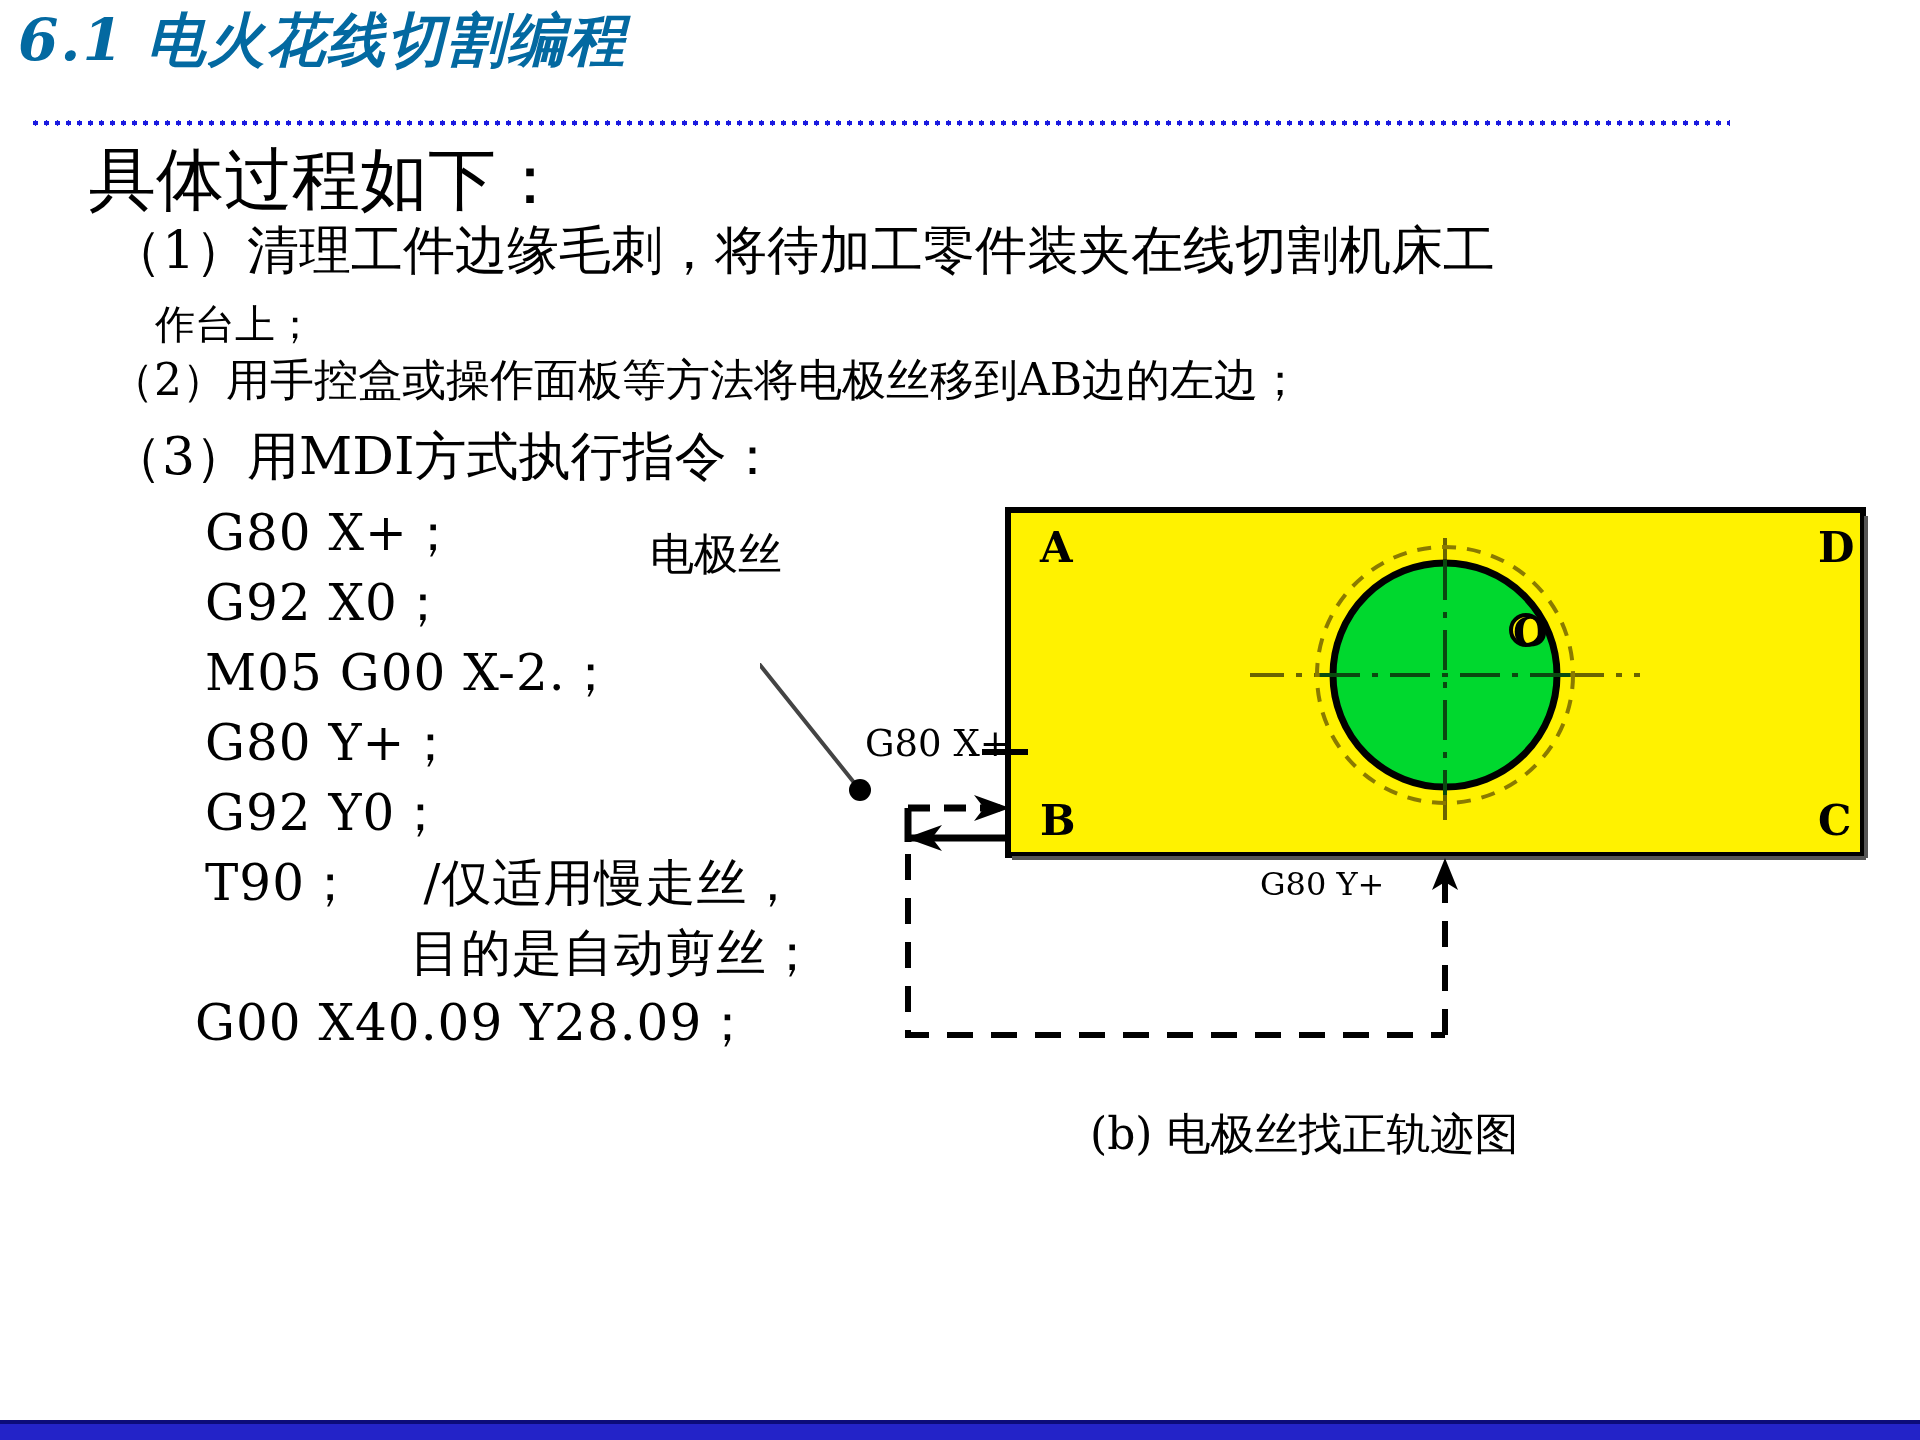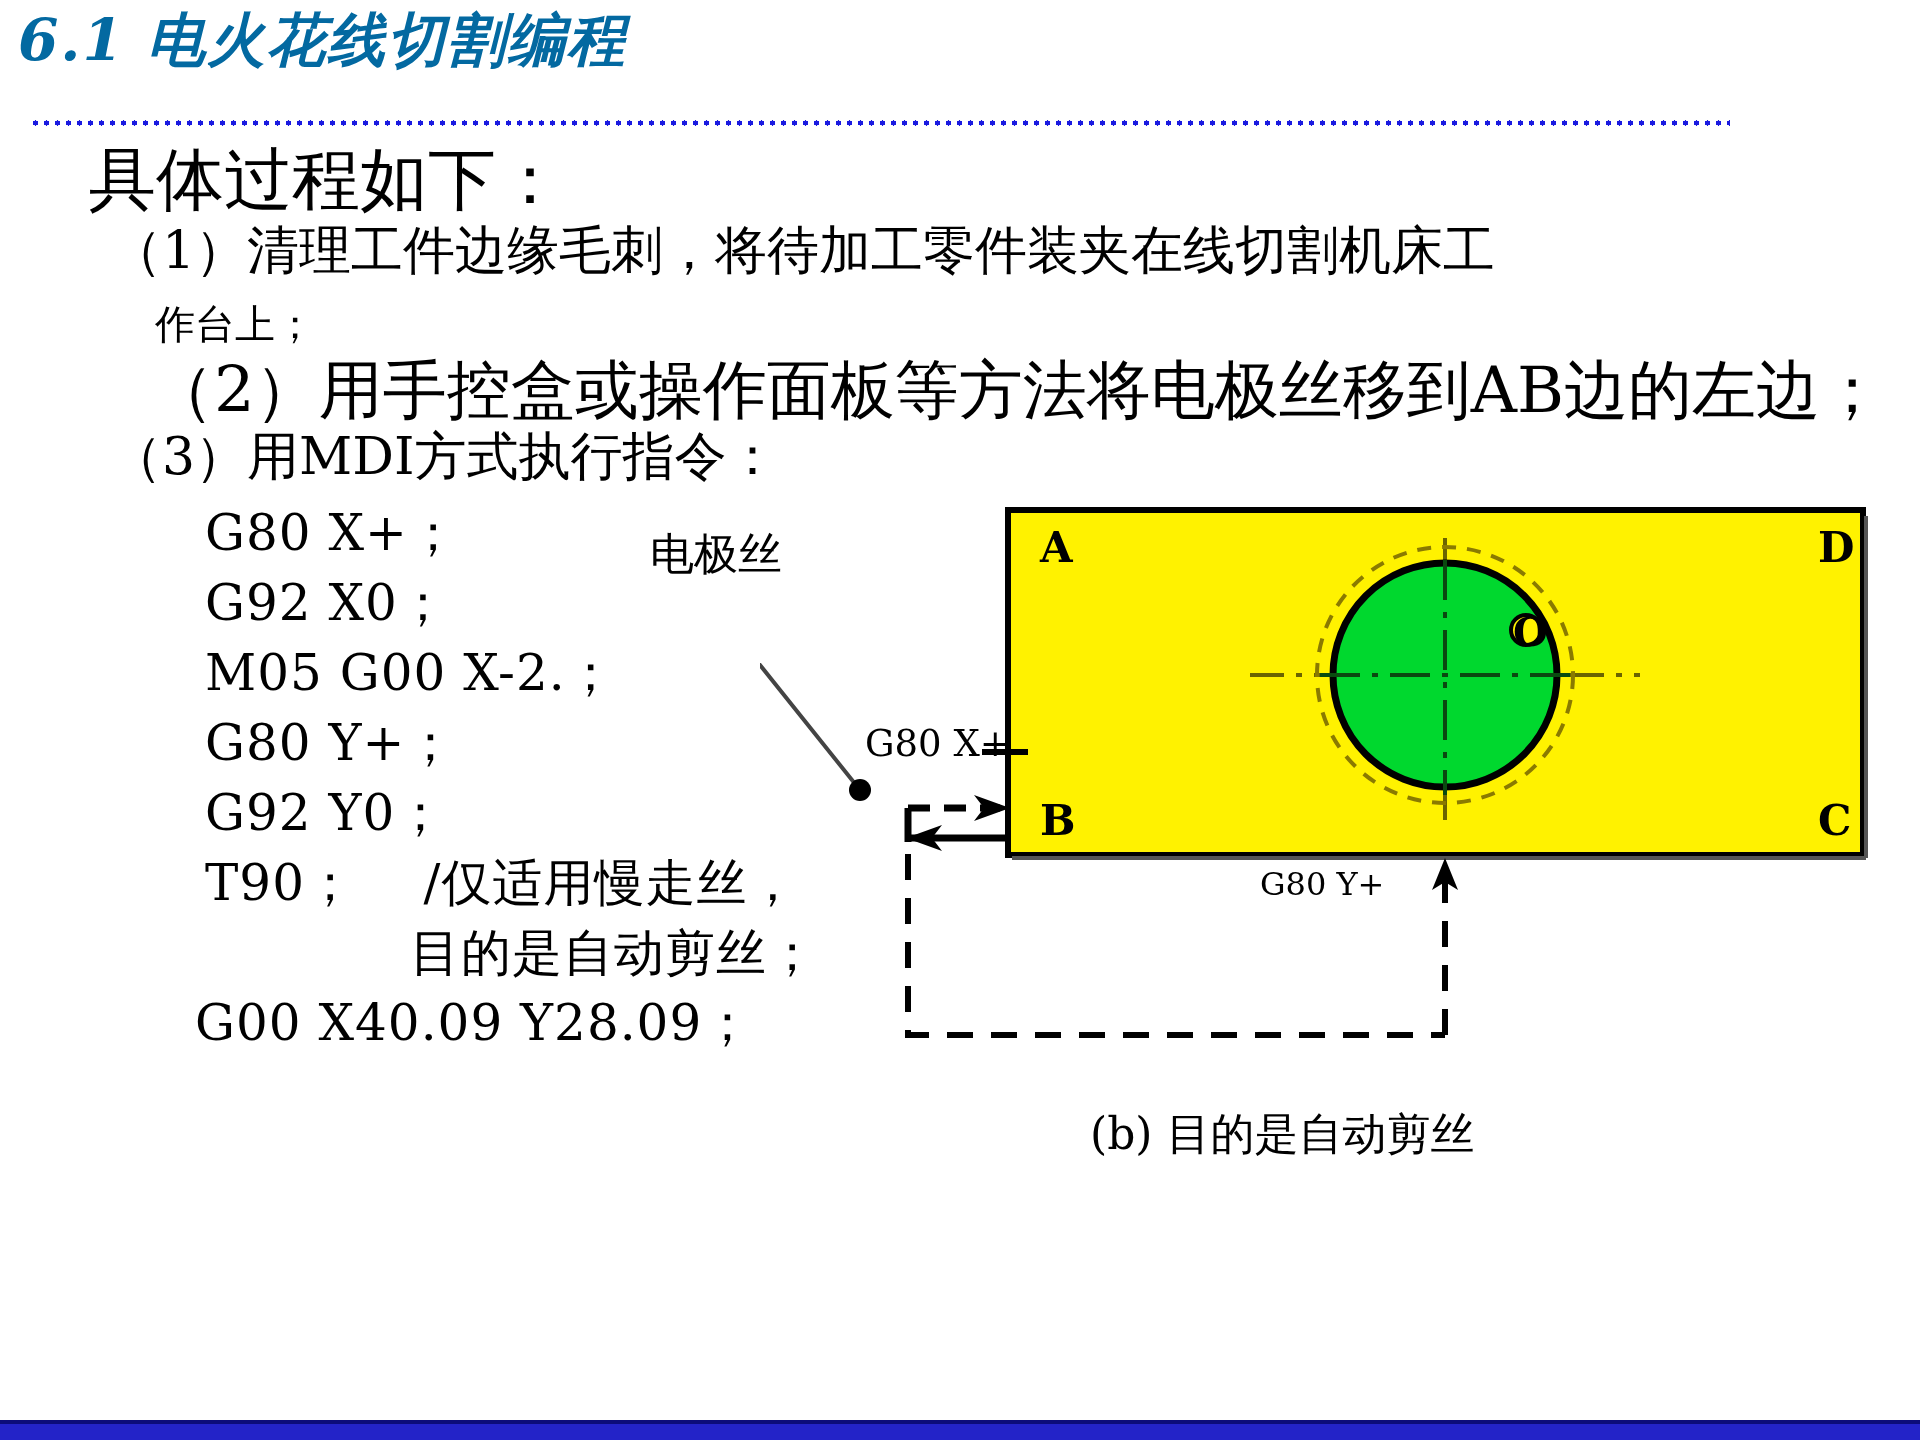--- a/index.html
+++ b/index.html
@@ -46,21 +46,21 @@
   .cn{
     font-family:"DejaVu Serif","Liberation Serif",serif;
     font-size:50px;
   }
   .lead{            
     position:absolute; left:88px; top:6px;
     font-size:68px;
   }
   .item1a{ position:absolute; left:110px; top:84px; font-size:52px;}
   .item1b{ position:absolute; left:155px; top:164px; font-size:40px;}
-  .item2 { position:absolute; left:110px; top:218px; font-size:64px;margin-left:40px;}
+  .item2 { position:absolute; left:110px; top:218px; font-size:44px;}
   .item3 { position:absolute; left:110px; top:290px; font-size:52px;}
 
   .code{
     position:absolute;
     font-family:"DejaVu Serif","Liberation Serif",serif;
     font-size:50px;
     letter-spacing:1px;
     white-space:pre;
   }
   .c1{ left:205px; top:360px;}
@@ -177,16 +177,16 @@
     <line x1="222" y1="262" x2="268" y2="262" stroke="#000" stroke-width="6"></line>
   </svg>
 
   <div style="position:absolute;left:-110px;top:35px;font-size:44px;white-space:nowrap;">电极丝</div>
 
   <div style="position:absolute;left:105px;top:232px;font-size:37px;white-space:nowrap;font-family:'DejaVu Serif','Liberation Serif',serif;">G80  X+</div>
 
   <div style="position:absolute;left:500px;top:375px;font-size:32px;white-space:nowrap;font-family:'DejaVu Serif','Liberation Serif',serif;">G80  Y+</div>
 </div>
 
-<div id="fig-caption">(b)  目的是自动剪丝</div>
+<div id="fig-caption">(b)  电极丝找正轨迹图</div>
 
 <div id="bottom-bar-dark"></div>
 <div id="bottom-bar-blue"></div>
 
 </body></html>

